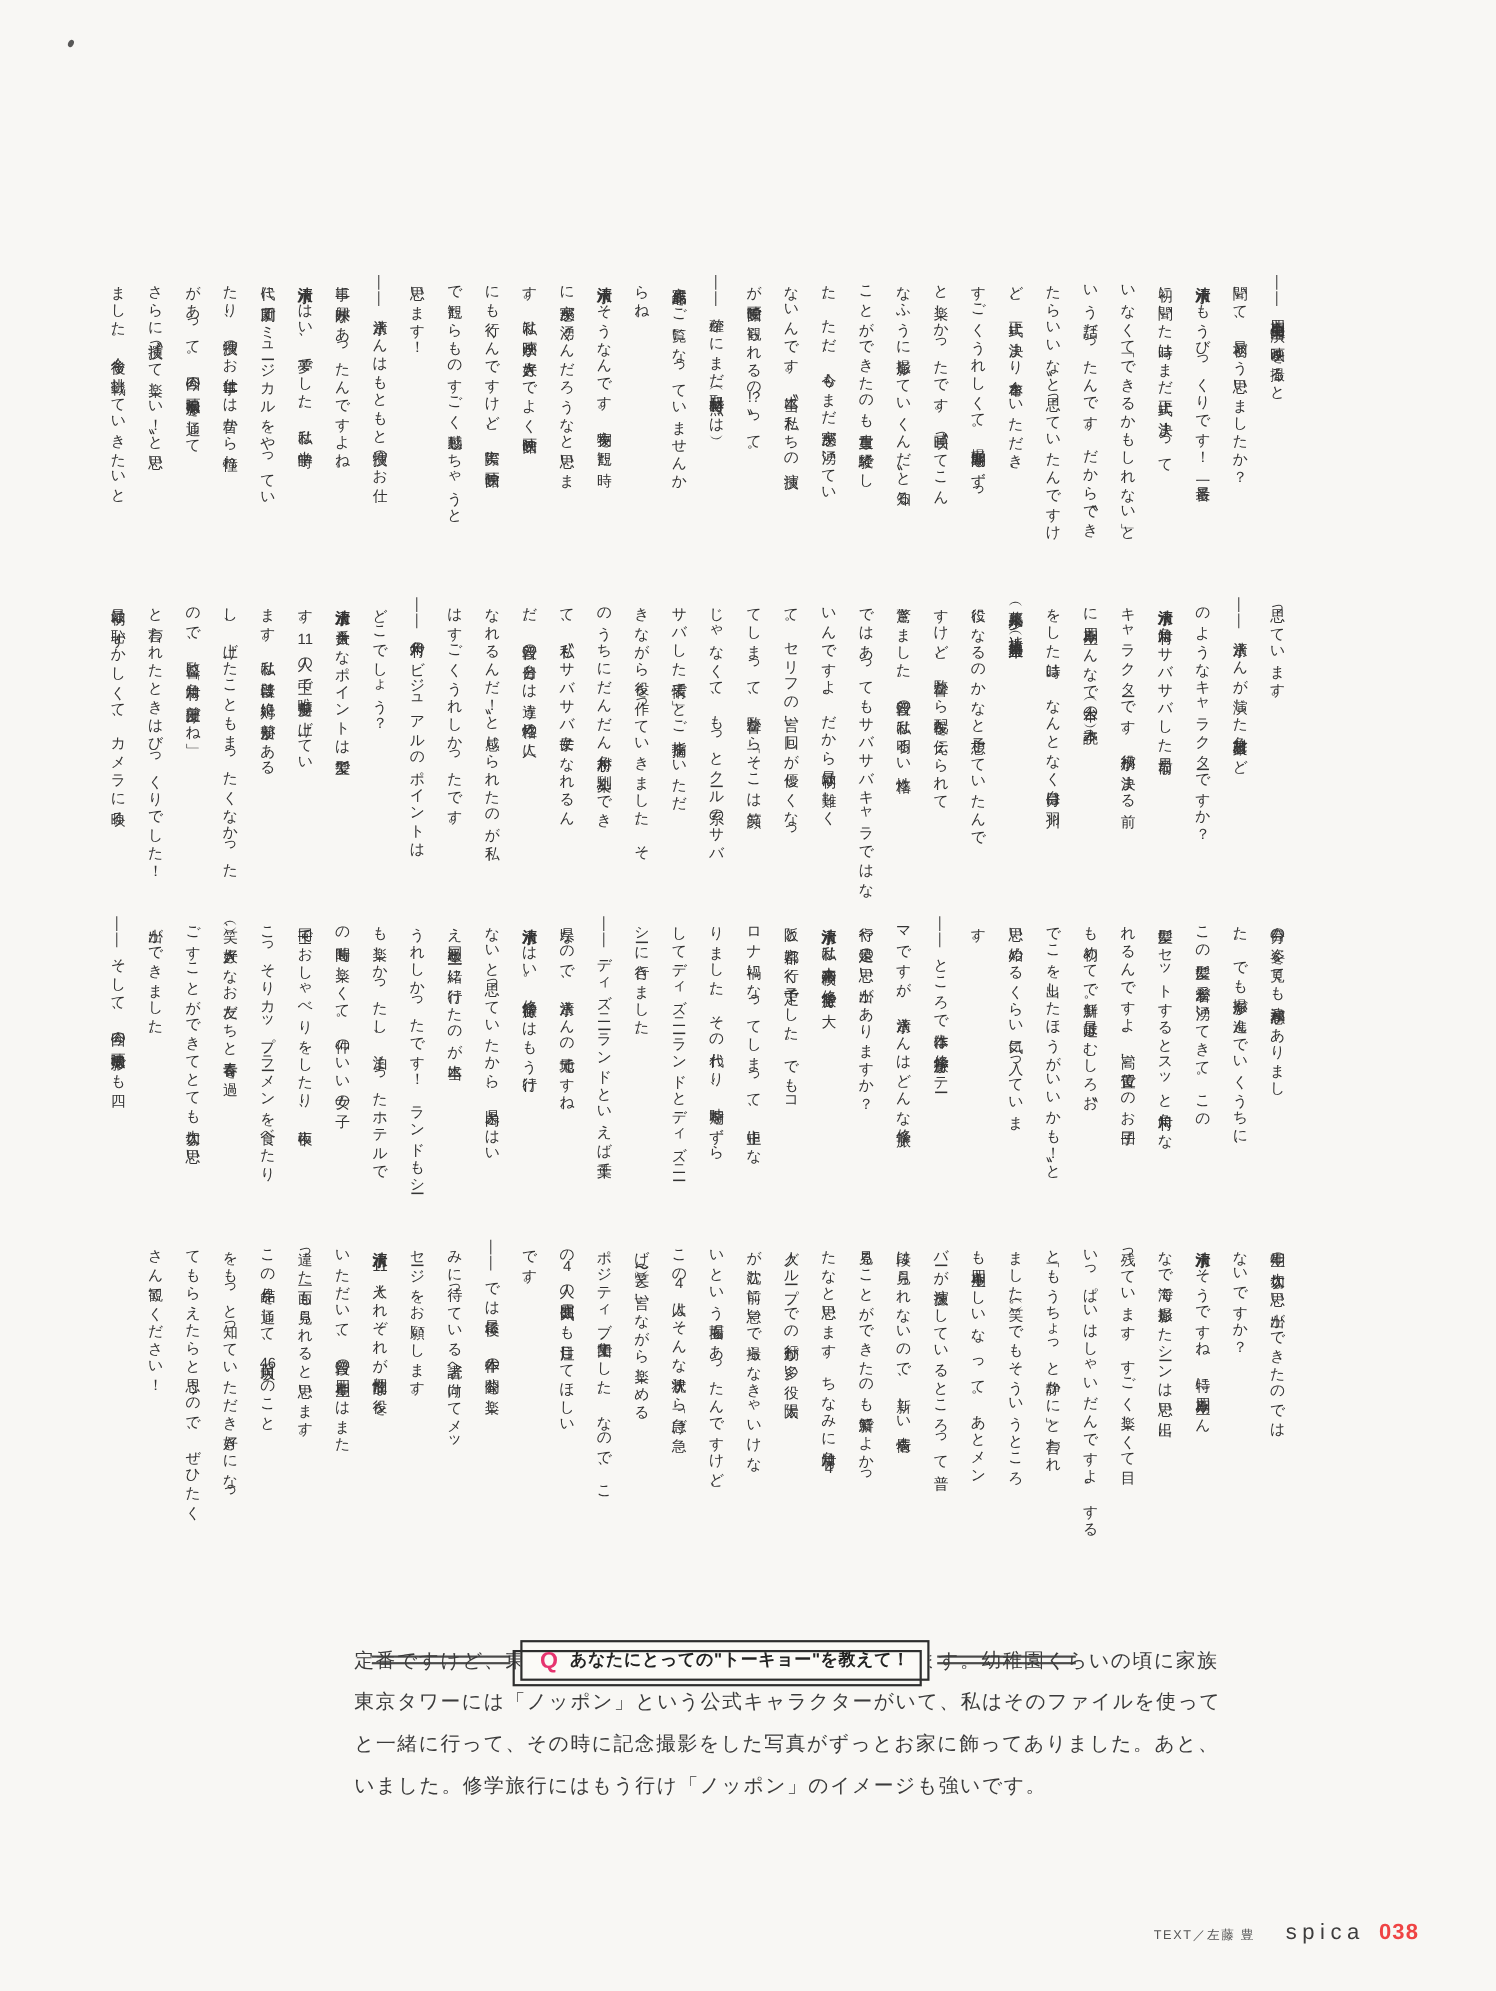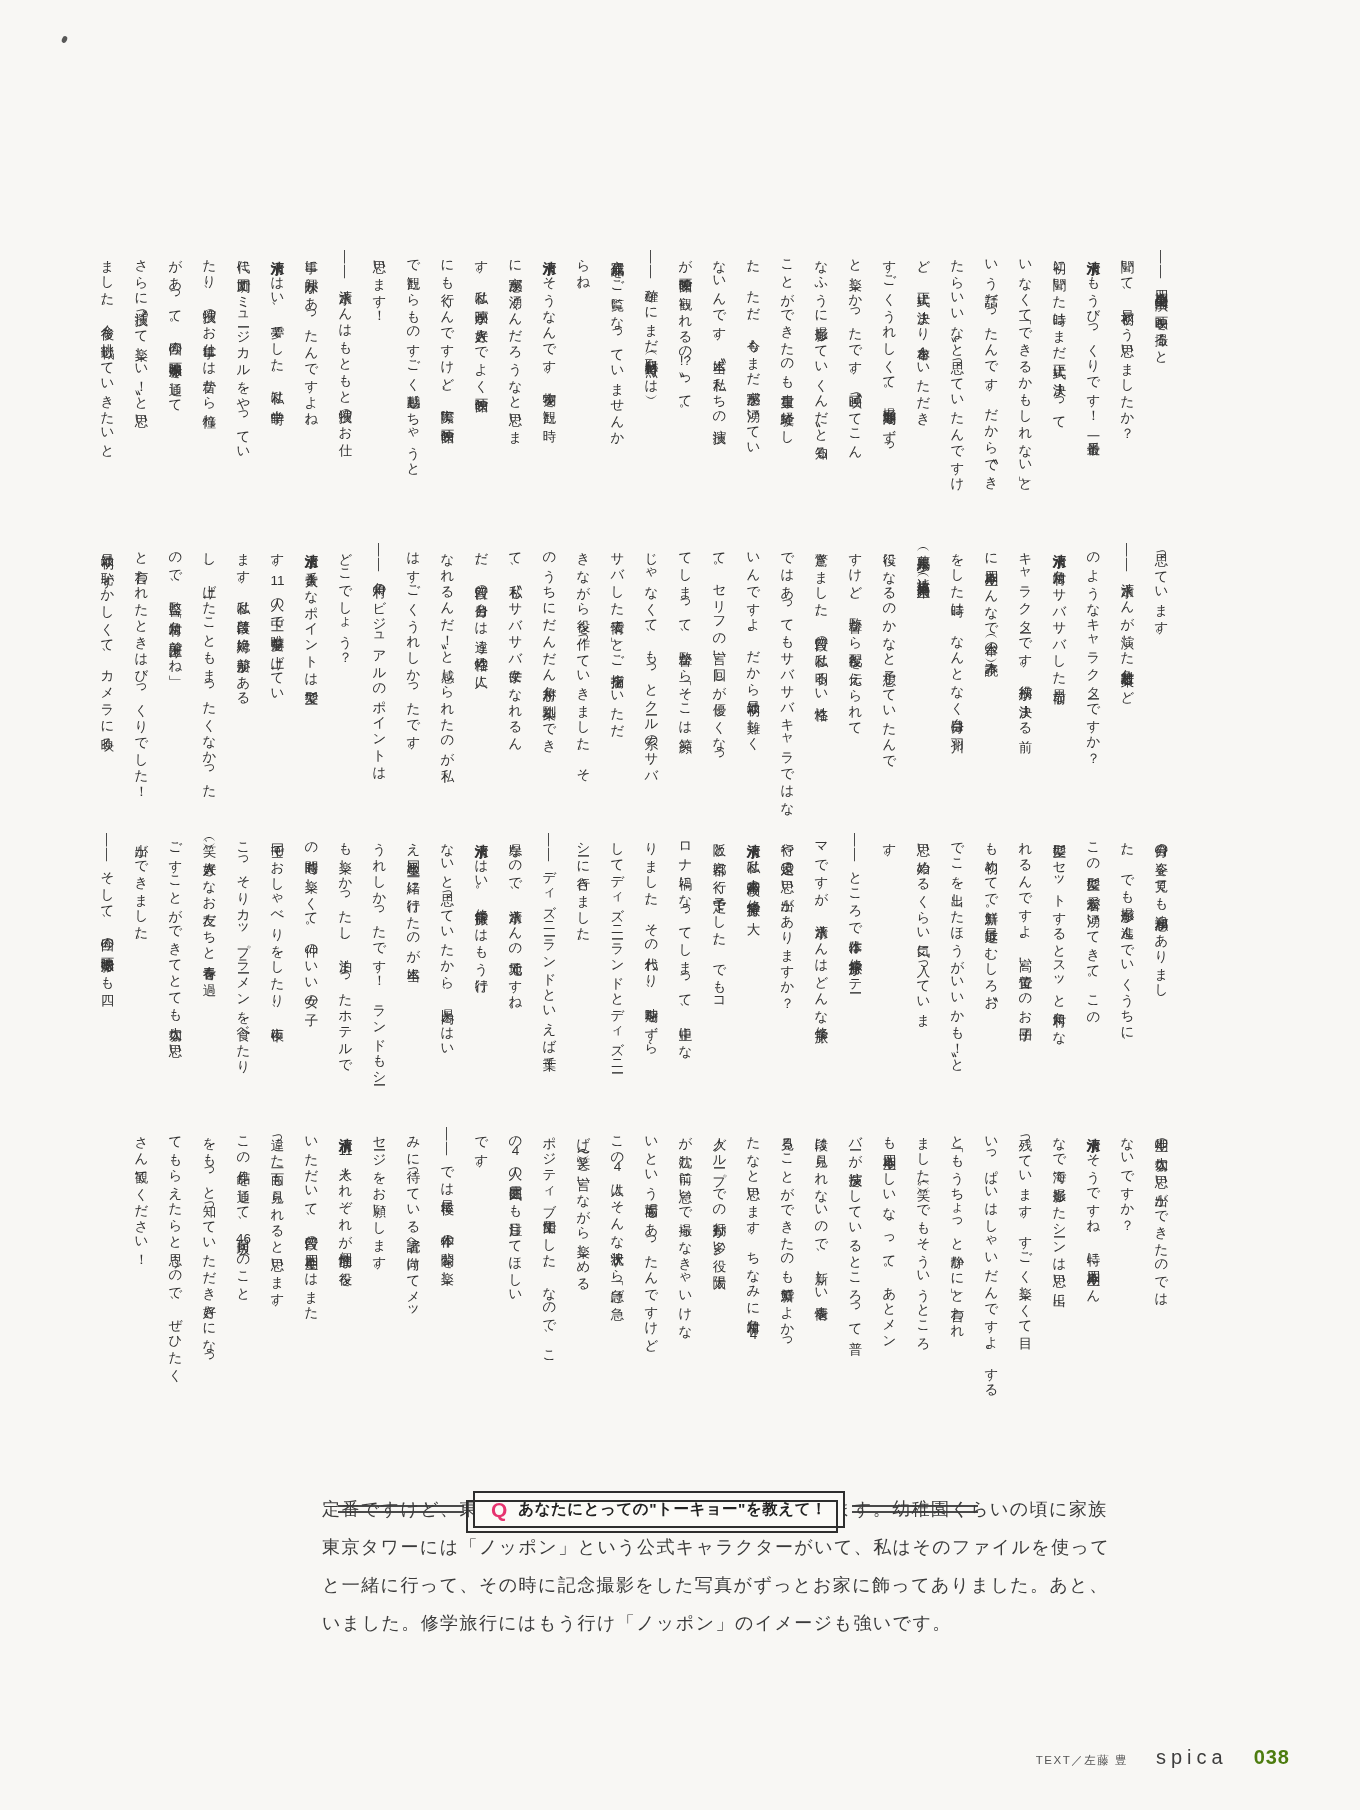--- a/index.html
+++ b/index.html
@@ -33,22 +33,22 @@
   .dline{position:absolute;top:1505px;height:8px;box-sizing:border-box;
     border-top:2px solid #4a4a4a;border-bottom:2px solid #4a4a4a;}
   .dline-left{left:338px;width:126px;}
   .dline-right{left:852px;width:126px;}
   
   .answer{position:absolute;left:322px;top:1490px;color:#3b3b3b;}
   .aline{font-size:18px;line-height:38px;letter-spacing:1.4px;white-space:nowrap;}
   
   .footer{position:absolute;top:1746px;right:70px;display:flex;align-items:baseline;}
   .credit{font-size:11.5px;color:#555;letter-spacing:1.5px;margin-right:28px;}
-  .mag{font-size:20px;color:#3d3d3d;letter-spacing:5px;font-weight:500;margin-right:26px;}
-  .pageno{font-size:20px;color:#4d7c0f;font-weight:700;letter-spacing:1px;}
+  .mag{font-size:20px;color:#3d3d3d;letter-spacing:5px;font-weight:500;margin-right:13px;}
+  .pageno{font-size:20px;color:#ef4444;font-weight:700;letter-spacing:1px;}
 </style>
 </head>
 <body>
 
 <div class="page" style="background: rgb(248, 247, 244);">
 
   <div class="speck"></div>
 
   <div class="band" style="top:250px">
       <div class="vcol">——四期生全員出演の映画を撮ると</div>

